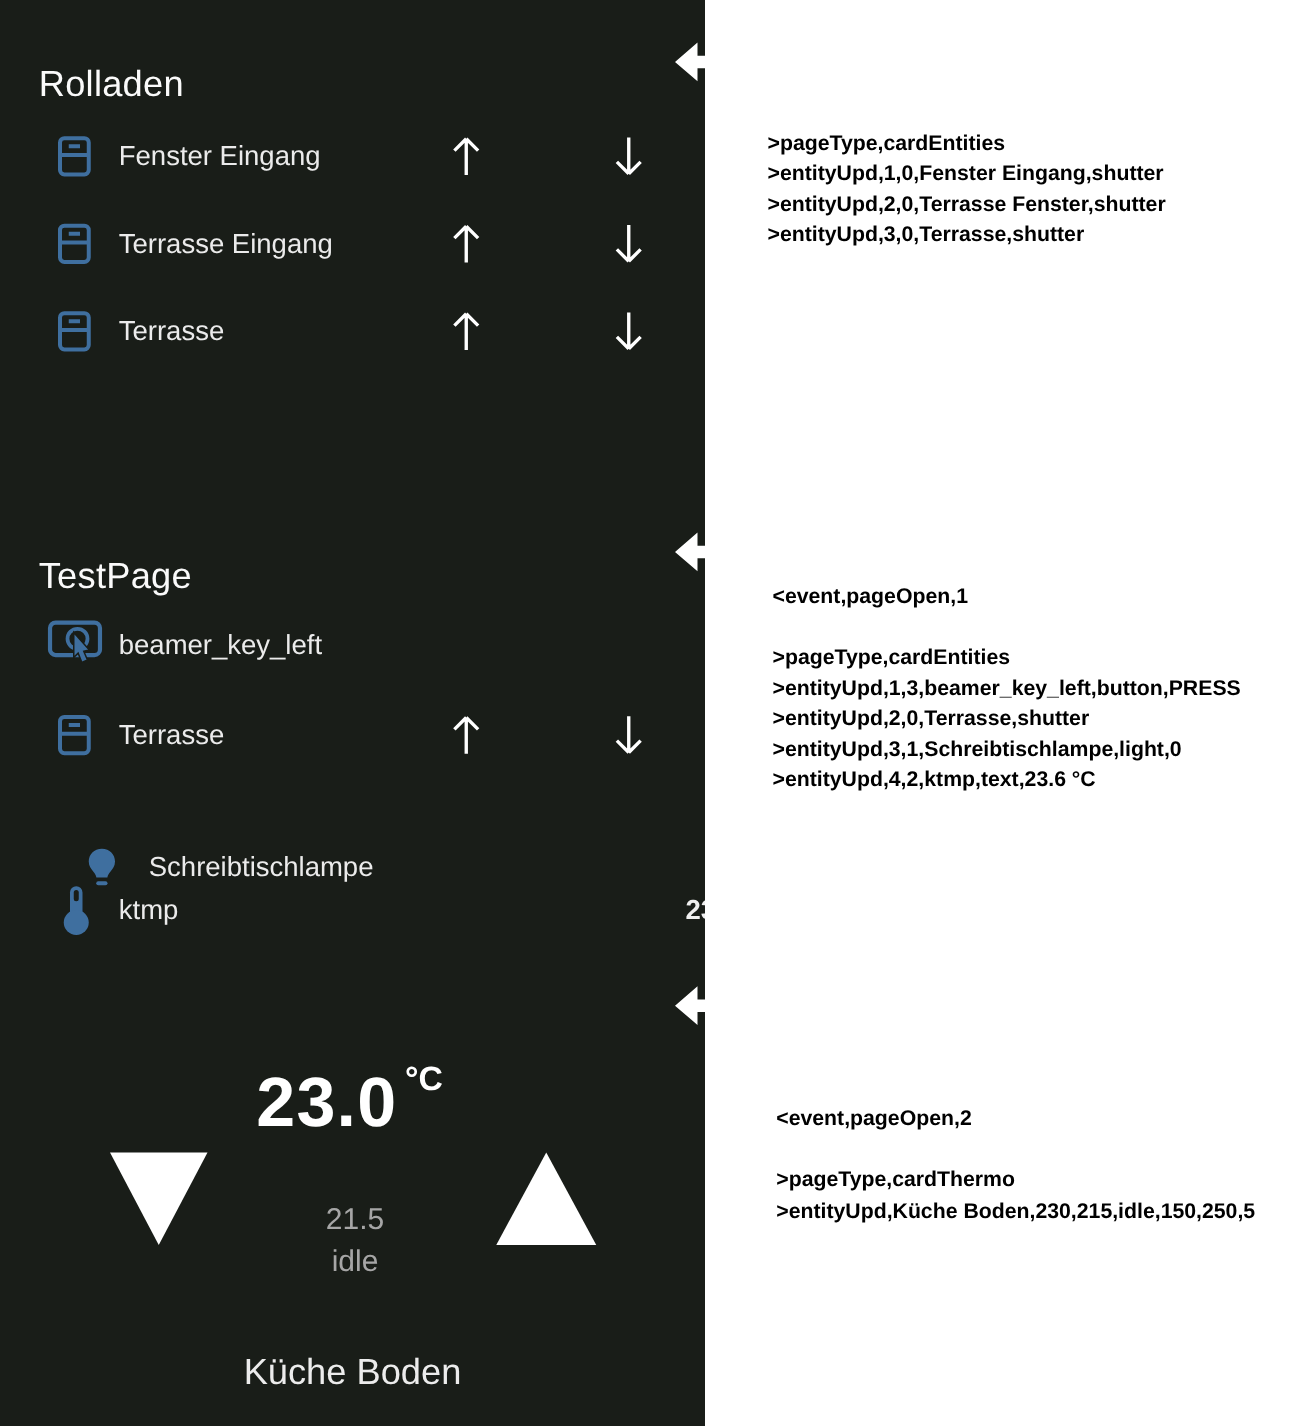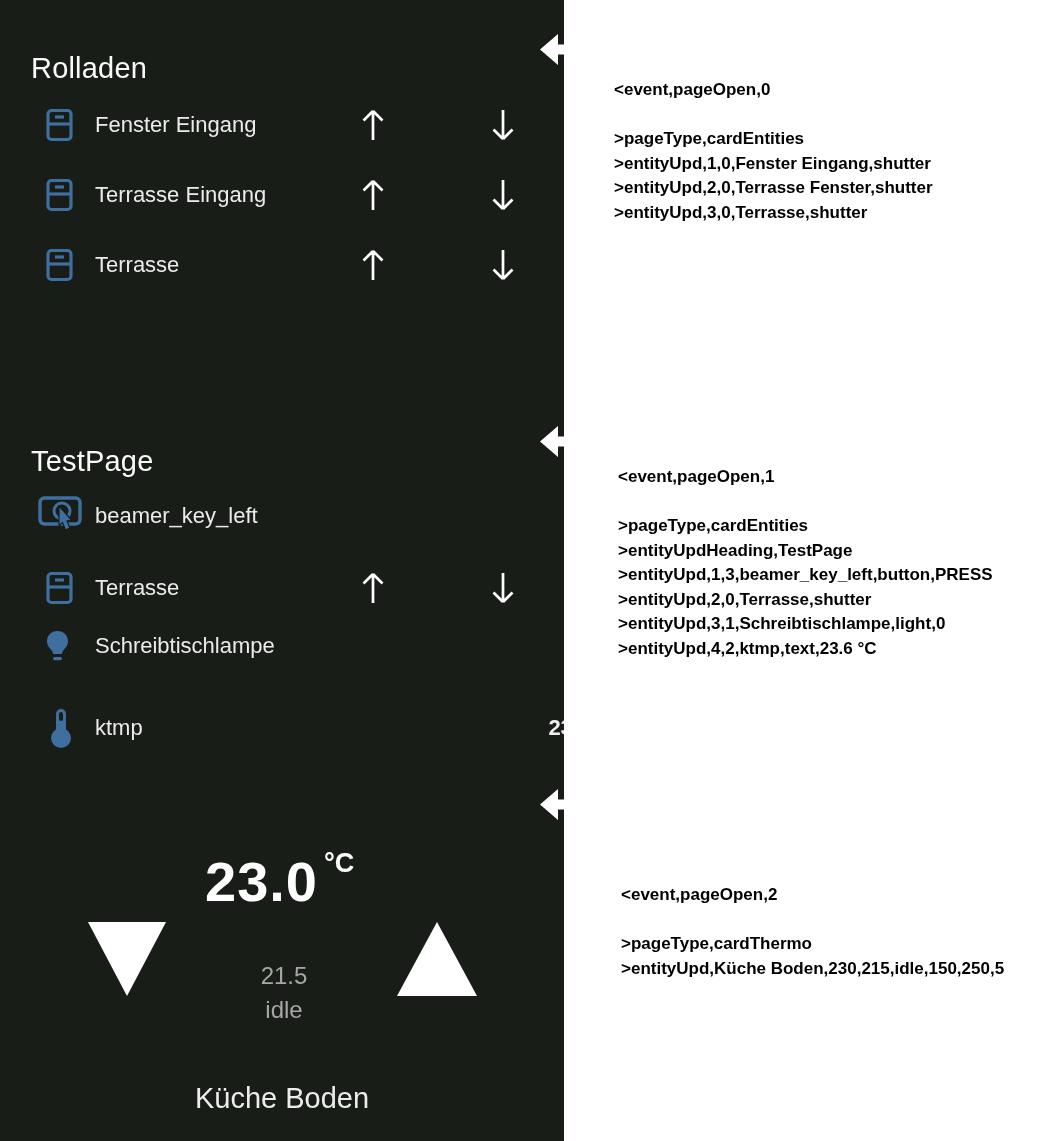--- a/index.html
+++ b/index.html
@@ -199,21 +199,21 @@
       <button class="ctrl stop">
         <span class="stop-sq"></span>
       </button>
       <button class="ctrl down">
         <svg width="30" height="36" viewBox="0 0 30 36">
           <path d="M15 3 V32 M15 32 L5.5 22.5 M15 32 L24.5 22.5" stroke="#ffffff" stroke-width="2.7" fill="none"></path>
           </svg>
       </button>
     </div>
 
-    <div class="row" style="top:625px;">
+    <div class="row" style="top:673px;margin-left:24px;">
       <span class="ent-icon">
         <svg width="23" height="32" viewBox="0 0 23 32">
           <path d="M11.5 1 C5.2 1 1 5.7 1 11.2 C1 14.8 2.9 17.3 4.7 19.3 C6.2 21 6.8 22.2 7.1 24 L15.9 24 C16.2 22.2 16.8 21 18.3 19.3 C20.1 17.3 22 14.8 22 11.2 C22 5.7 17.8 1 11.5 1 Z" fill="#3f6f9f"></path>
           <rect x="7" y="27" width="9" height="3.2" rx="1.6" fill="#3f6f9f"></rect>
           </svg>
       </span>
       <span class="ent-label">Schreibtischlampe</span>
       <button class="toggle" aria-checked="false">
         <span class="toggle-track"></span>
         <span class="toggle-knob"></span>
@@ -257,33 +257,31 @@
 
     <div class="thermo-sub thermo-set">21.5</div>
     <div class="thermo-sub thermo-state">idle</div>
     <div class="thermo-name">Küche Boden</div>
   </section>
 </div>
 
 <div class="annotations">
 
   <div class="ann-block b1">
-    <div class="ann-line">&lt;event,pageOpen,0</div>
     <div class="ann-line"></div>
     <div class="ann-line">&gt;pageType,cardEntities</div>
     <div class="ann-line">&gt;entityUpd,1,0,Fenster Eingang,shutter</div>
     <div class="ann-line">&gt;entityUpd,2,0,Terrasse Fenster,shutter</div>
     <div class="ann-line">&gt;entityUpd,3,0,Terrasse,shutter</div>
   </div>
 
   <div class="ann-block b2">
     <div class="ann-line">&lt;event,pageOpen,1</div>
     <div class="ann-line"></div>
     <div class="ann-line">&gt;pageType,cardEntities</div>
-    <div class="ann-line">&gt;entityUpdHeading,TestPage</div>
     <div class="ann-line">&gt;entityUpd,1,3,beamer_key_left,button,PRESS</div>
     <div class="ann-line">&gt;entityUpd,2,0,Terrasse,shutter</div>
     <div class="ann-line">&gt;entityUpd,3,1,Schreibtischlampe,light,0</div>
     <div class="ann-line">&gt;entityUpd,4,2,ktmp,text,23.6 °C</div>
   </div>
 
   <div class="ann-block b3">
     <div class="ann-line">&lt;event,pageOpen,2</div>
     <div class="ann-line"></div>
     <div class="ann-line">&gt;pageType,cardThermo</div>

